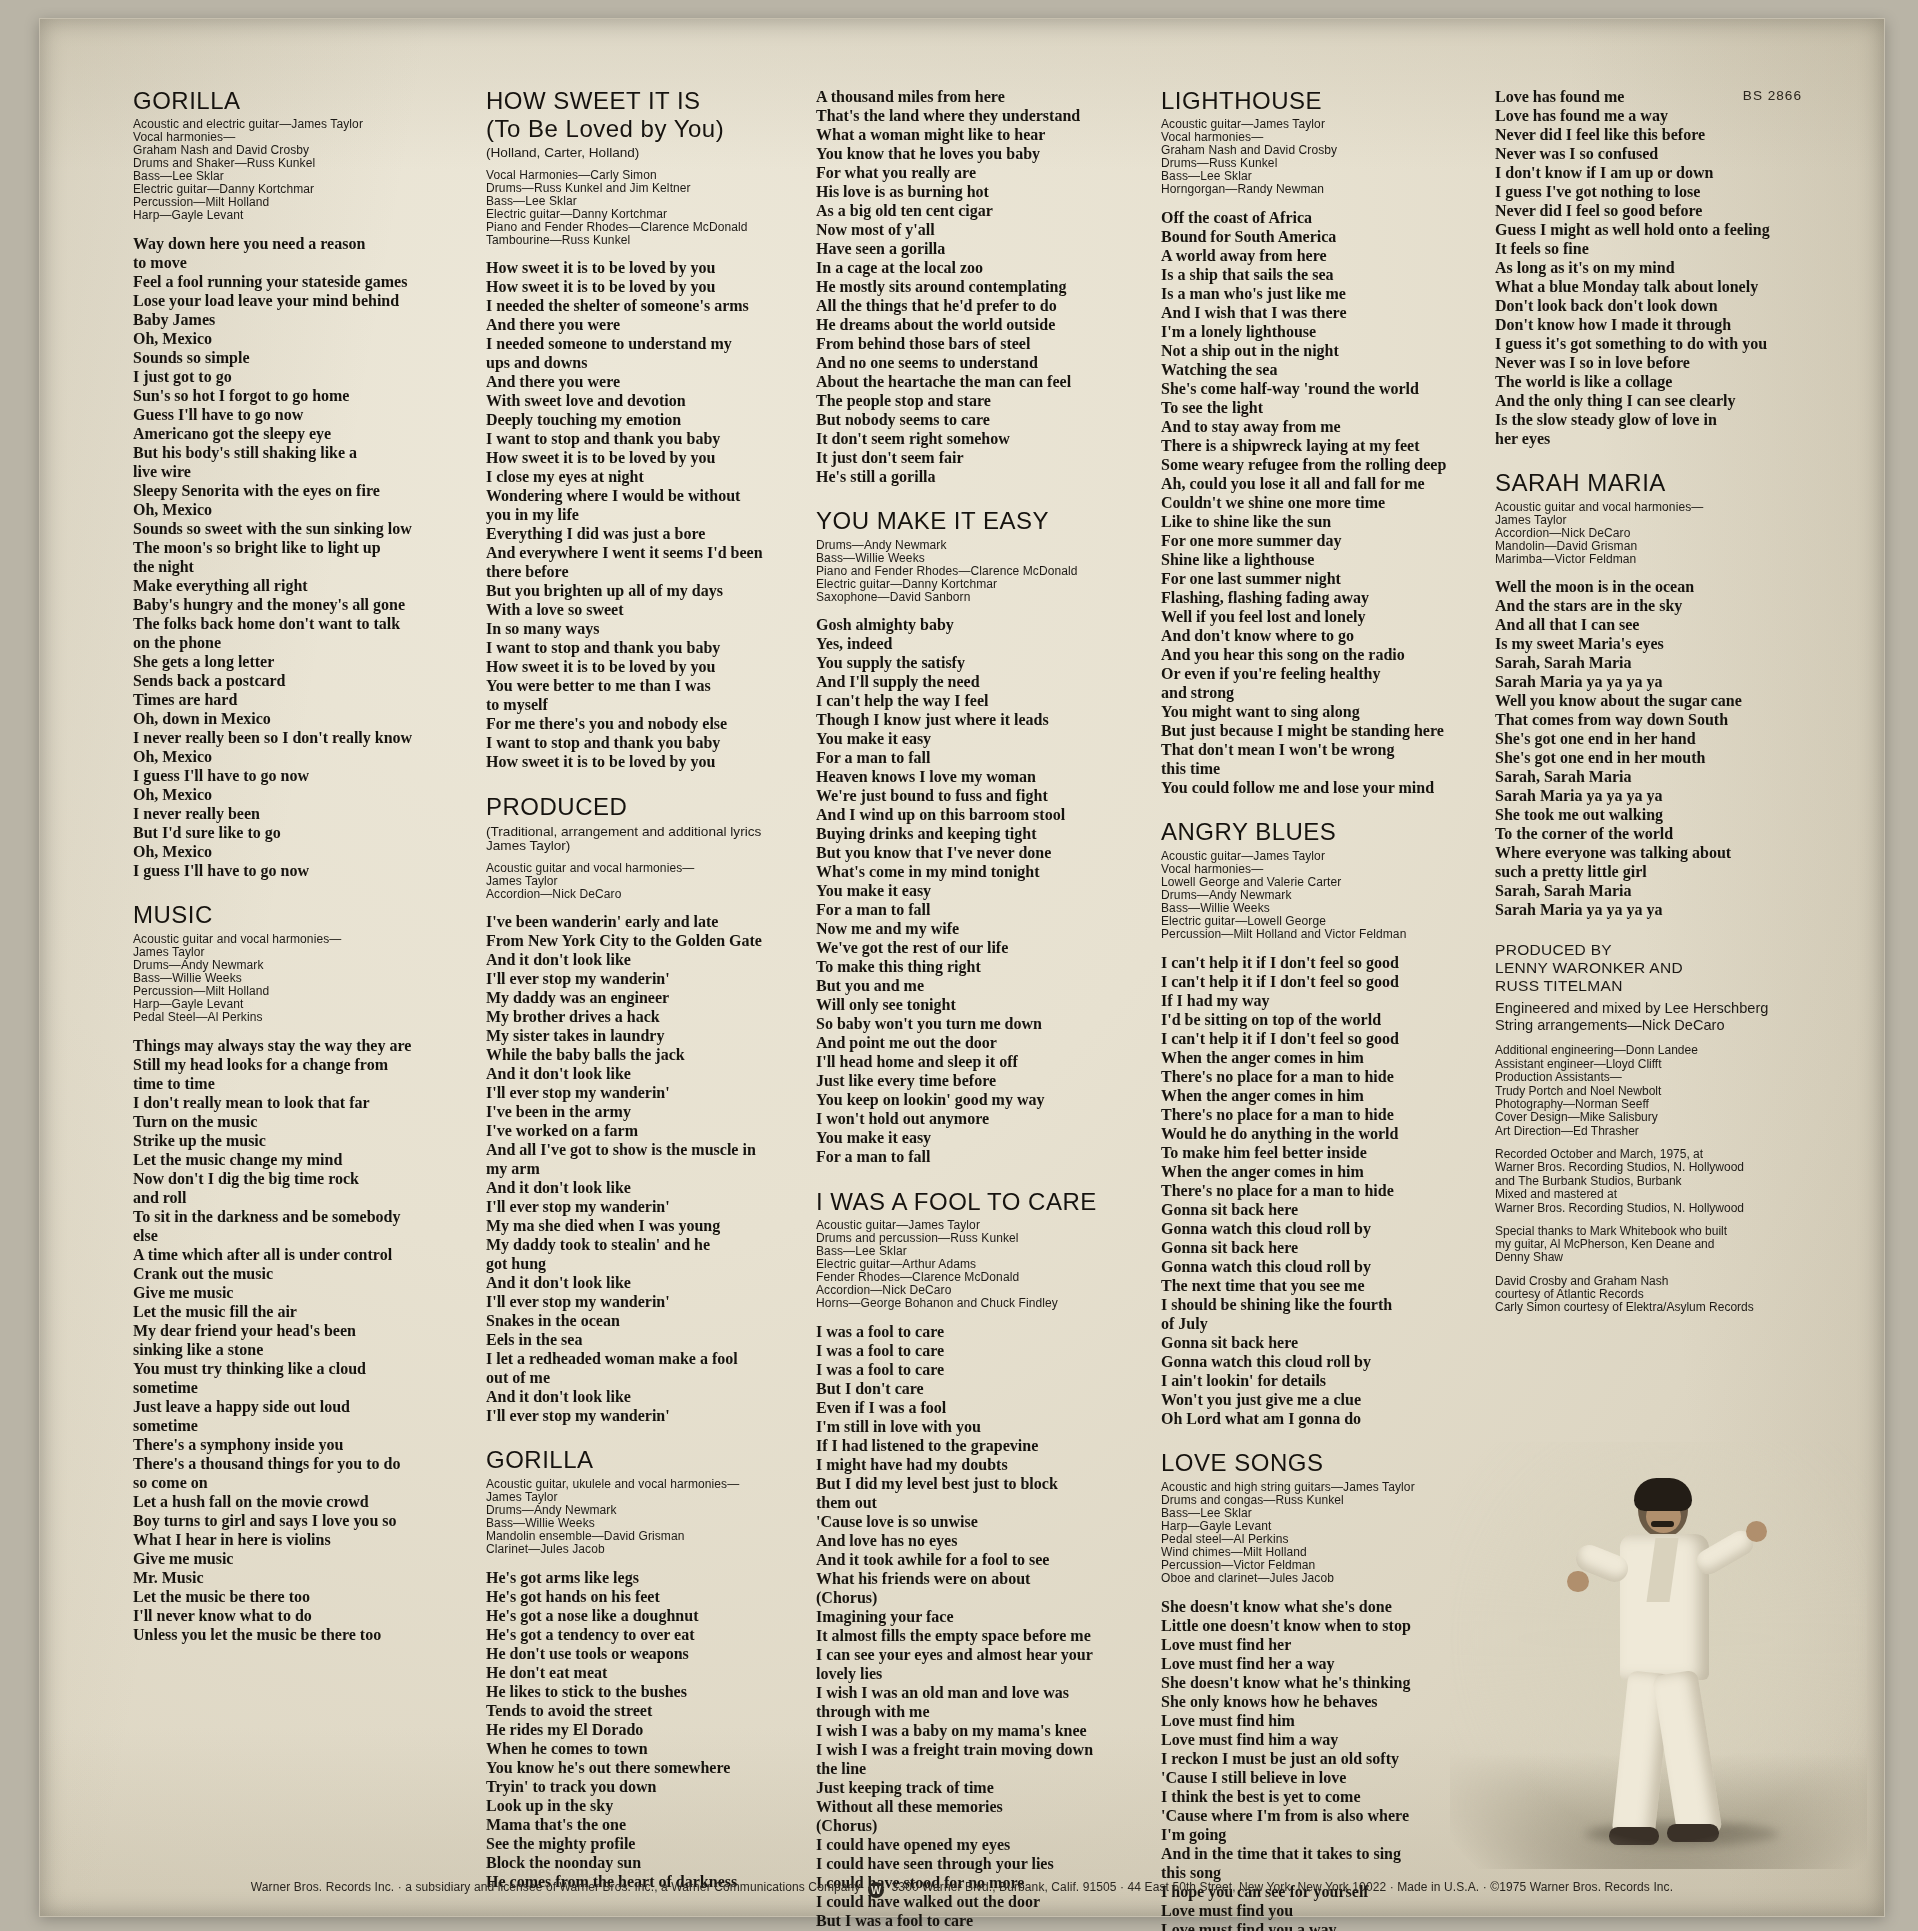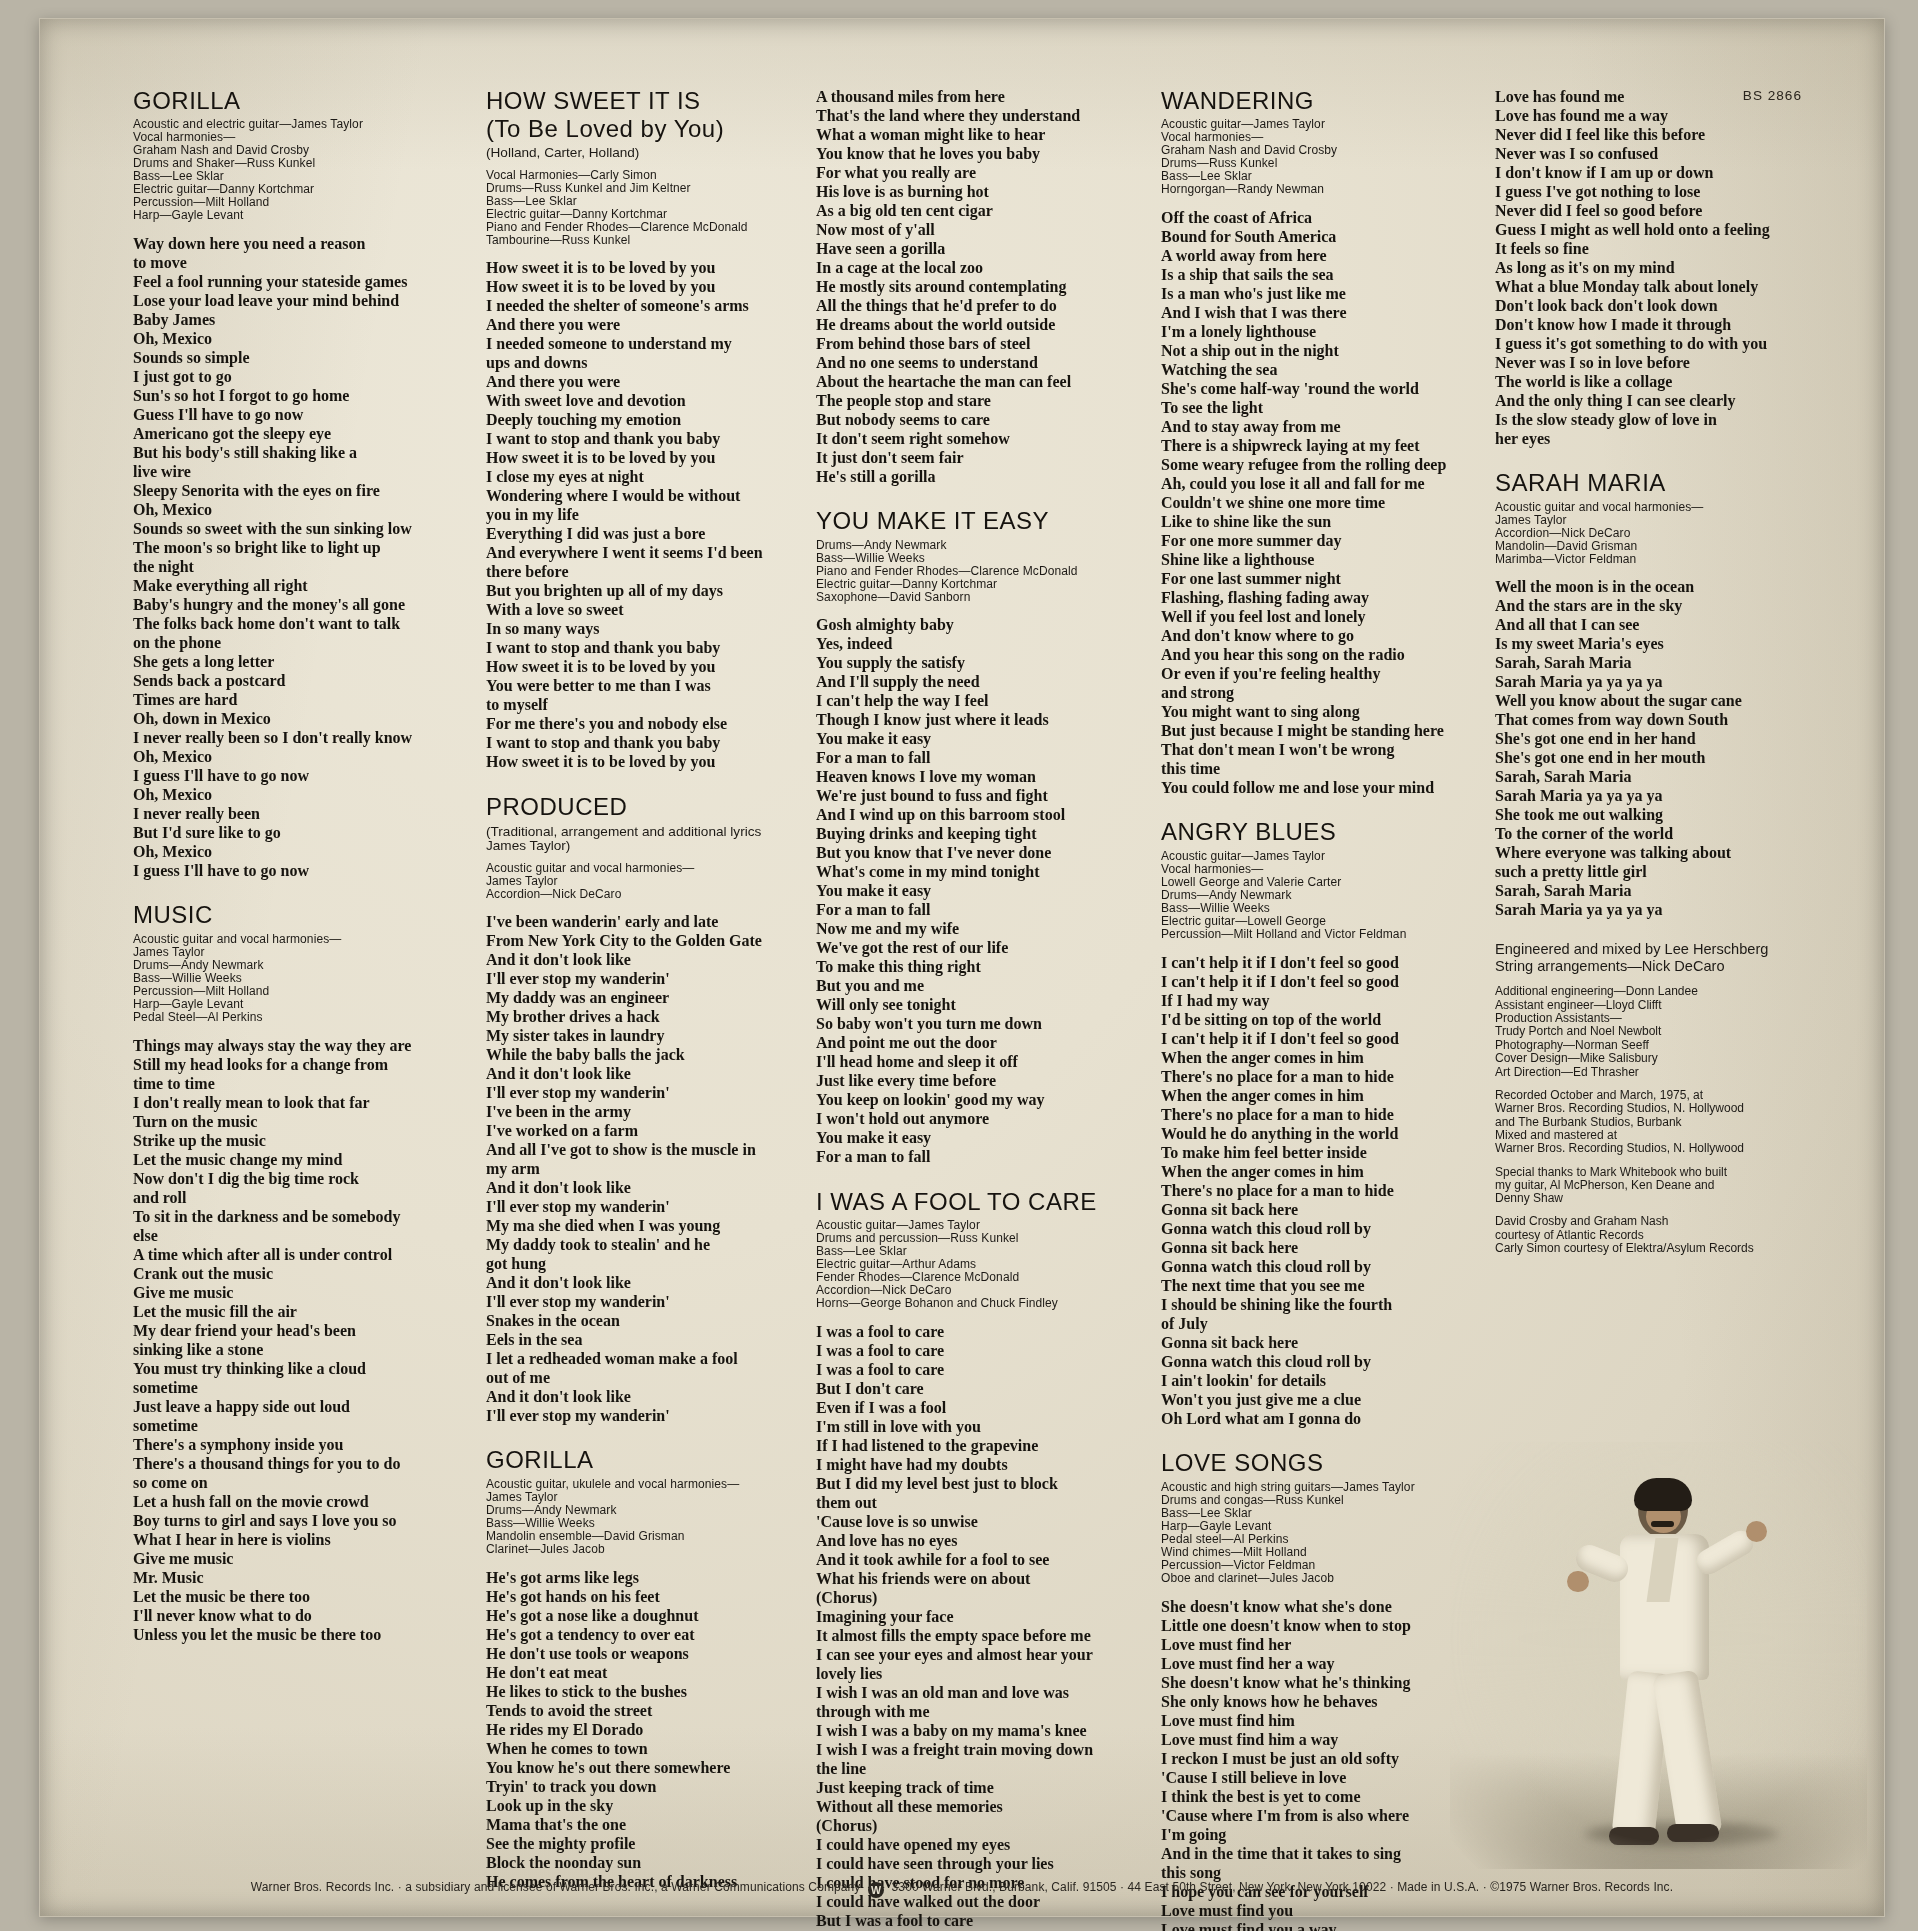--- a/index.html
+++ b/index.html
@@ -417,21 +417,21 @@
 I could have opened my eyes
 I could have seen through your lies
 I could have stood for no more
 I could have walked out the door
 But I was a fool to care</div>
       </div>
     </div>
 
     <div class="col c4">
       <div class="block">
-        <h2 class="song-title">WANDERING</h2>
+        <h2 class="song-title">LIGHTHOUSE</h2>
         <div class="credits">Acoustic guitar—James Taylor
 Vocal harmonies—
 Graham Nash and David Crosby
 Drums—Russ Kunkel
 Bass—Lee Sklar
 Horngorgan—Randy Newman</div>
         <div class="lyrics">Off the coast of Africa
 Bound for South America
 A world away from here
 Is a ship that sails the sea
@@ -573,20 +573,23 @@
 She's got one end in her mouth
 Sarah, Sarah Maria
 Sarah Maria ya ya ya ya
 She took me out walking
 To the corner of the world
 Where everyone was talking about
    such a pretty little girl
 Sarah, Sarah Maria
 Sarah Maria ya ya ya ya</div>
       </div>
+      <div class="prod-head">PRODUCED BY
+LENNY WARONKER AND
+RUSS TITELMAN</div>
       <div class="eng">Engineered and mixed by Lee Herschberg
 String arrangements—Nick DeCaro</div>
       <div class="smallcredits">Additional engineering—Donn Landee
 Assistant engineer—Lloyd Clifft
 Production Assistants—
 Trudy Portch and Noel Newbolt
 Photography—Norman Seeff
 Cover Design—Mike Salisbury
 Art Direction—Ed Thrasher</div>
       <div class="smallcredits">Recorded October and March, 1975, at

